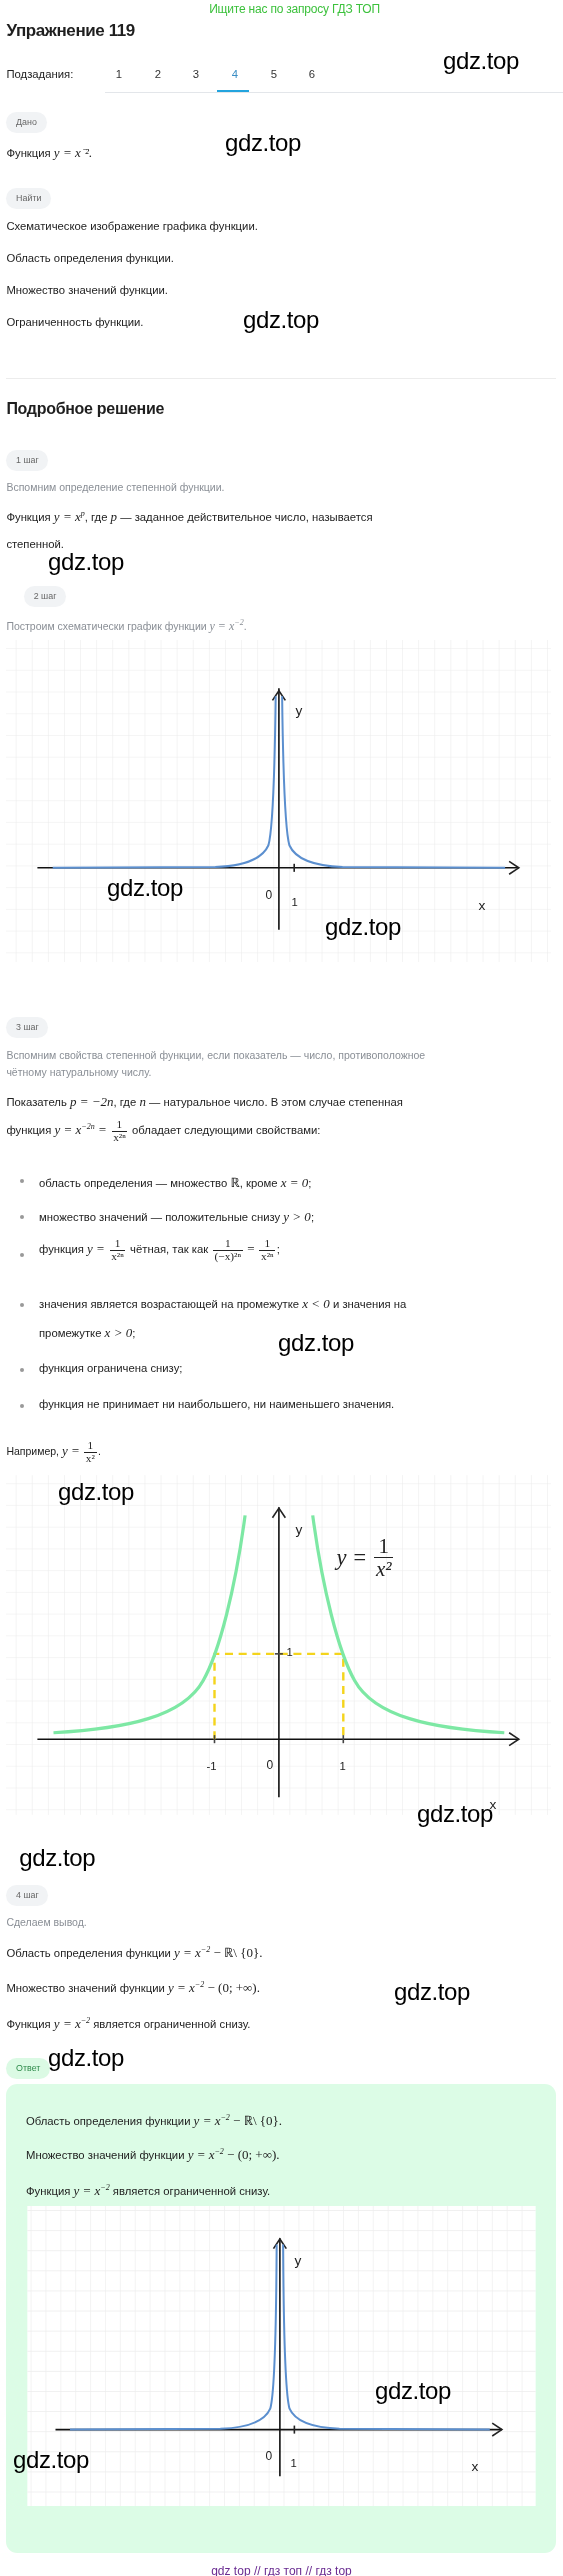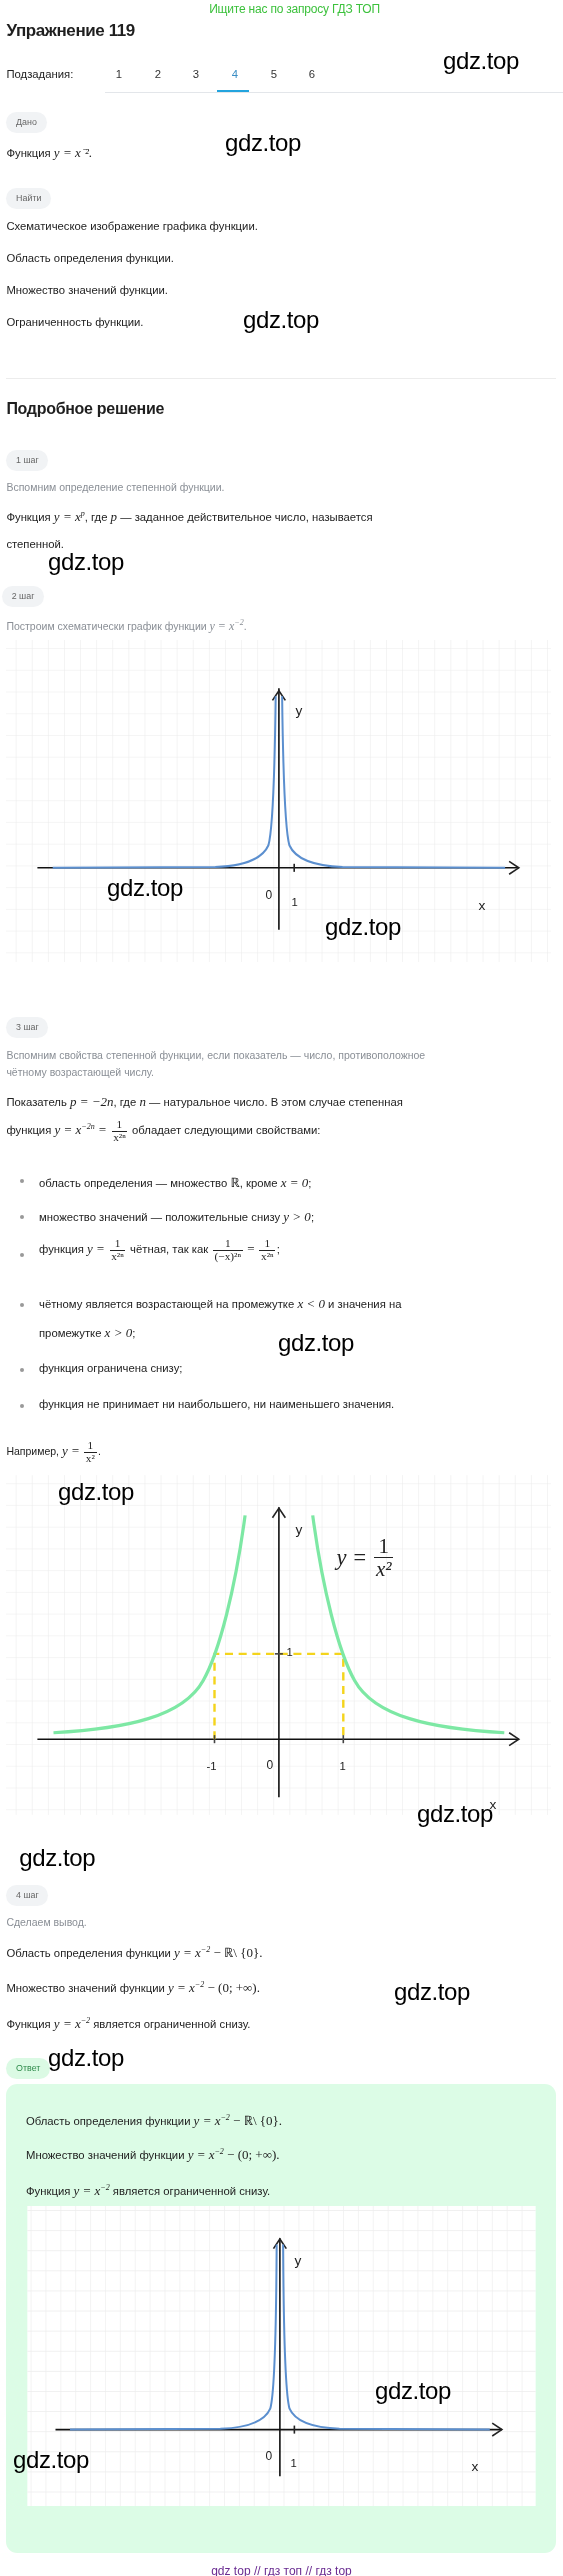--- a/index.html
+++ b/index.html
@@ -78,21 +78,21 @@
 <div class="abs badge" style="left:6.4px; top:450px">1 шаг</div>
 <div class="abs text gray" style="top:481px">Вспомним определение степенной функции.</div>
 <div class="abs text" style="top:509px">
   <span>Функция</span>
   <span class="math"><span>y = x</span><sup>p</sup></span><span>, где</span>
   <span class="math">p</span>
   <span>— заданное действительное число, называется</span>
 </div>
 <div class="abs text" style="top:538px">степенной.</div>
 
-<div class="abs badge" style="left:2px; top:586px">2 шаг</div>
+<div class="abs badge" style="left:24px; top:586px">2 шаг</div>
 <div class="abs text gray" style="top:618px">
   <span>Построим схематически график функции</span>
   <span class="math" style="font-size:12px"><span>y = x</span><sup>−2</sup></span><span>.</span>
 </div>
 
 <div class="abs" style="left:6.4px; top:640px; width:545px; height:322px">
   <svg width="545" height="322" viewBox="0 0 677 400">
     <defs>
       <pattern id="grid1" width="20" height="27" patternUnits="userSpaceOnUse" x="12" y="10">
         <path d="M20 0 L0 0 0 27" fill="none" stroke="#ececec" stroke-width="1.5"></path>
@@ -108,21 +108,21 @@
     <path d="M620,283 L418,282 Q363,280 352,255 Q345,230 343,70" fill="none" stroke="#5b8fcf" stroke-width="2.5"></path>
   </svg>
   <div class="abs" style="left:289px; top:63px; font-size:13.7px">y</div>
   <div class="abs" style="left:472px; top:258px; font-size:13.7px">x</div>
   <div class="abs" style="left:259px; top:248px; font-size:12px">0</div>
   <div class="abs" style="left:285px; top:256px; font-size:11.3px">1</div>
 </div>
 
 <div class="abs badge" style="left:6.4px; top:1017px">3 шаг</div>
 <div class="abs text gray" style="top:1049px">Вспомним свойства степенной функции, если показатель — число, противоположное</div>
-<div class="abs text gray" style="top:1066px">чётному возрастающей числу.</div>
+<div class="abs text gray" style="top:1066px">чётному натуральному числу.</div>
 <div class="abs text" style="top:1094px">
   <span>Показатель</span>
   <span class="math">p = −2n</span><span>, где</span>
   <span class="math">n</span>
   <span>— натуральное число. В этом случае степенная</span>
 </div>
 <div class="abs text" style="top:1119px">
   <span>функция</span>
   <span class="math"><span>y = x</span><sup>−2n</sup><span> = </span></span>
   <span class="frac"><span class="num">1</span><span class="den">x²ⁿ</span></span>
@@ -148,21 +148,21 @@
   <span class="math">y =</span>
   <span class="frac"><span class="num">1</span><span class="den">x²ⁿ</span></span>
   <span>чётная, так как</span>
   <span class="frac"><span class="num">1</span><span class="den">(−x)²ⁿ</span></span>
   <span class="math up">=</span>
   <span class="frac"><span class="num">1</span><span class="den">x²ⁿ</span></span><span>;</span>
 </div>
 
 <div class="abs bullet-dot" style="top:1303px"></div>
 <div class="abs bullet-text" style="top:1296px">
-  <span>чётному является возрастающей на промежутке</span>
+  <span>значения является возрастающей на промежутке</span>
   <span class="math">x &lt; 0</span>
   <span>и значения на</span>
 </div>
 <div class="abs bullet-text" style="top:1325px">
   <span>промежутке</span>
   <span class="math">x &gt; 0</span><span>;</span>
 </div>
 
 <div class="abs bullet-dot" style="top:1368px"></div>
 <div class="abs bullet-text" style="top:1362px">функция ограничена снизу;</div>

